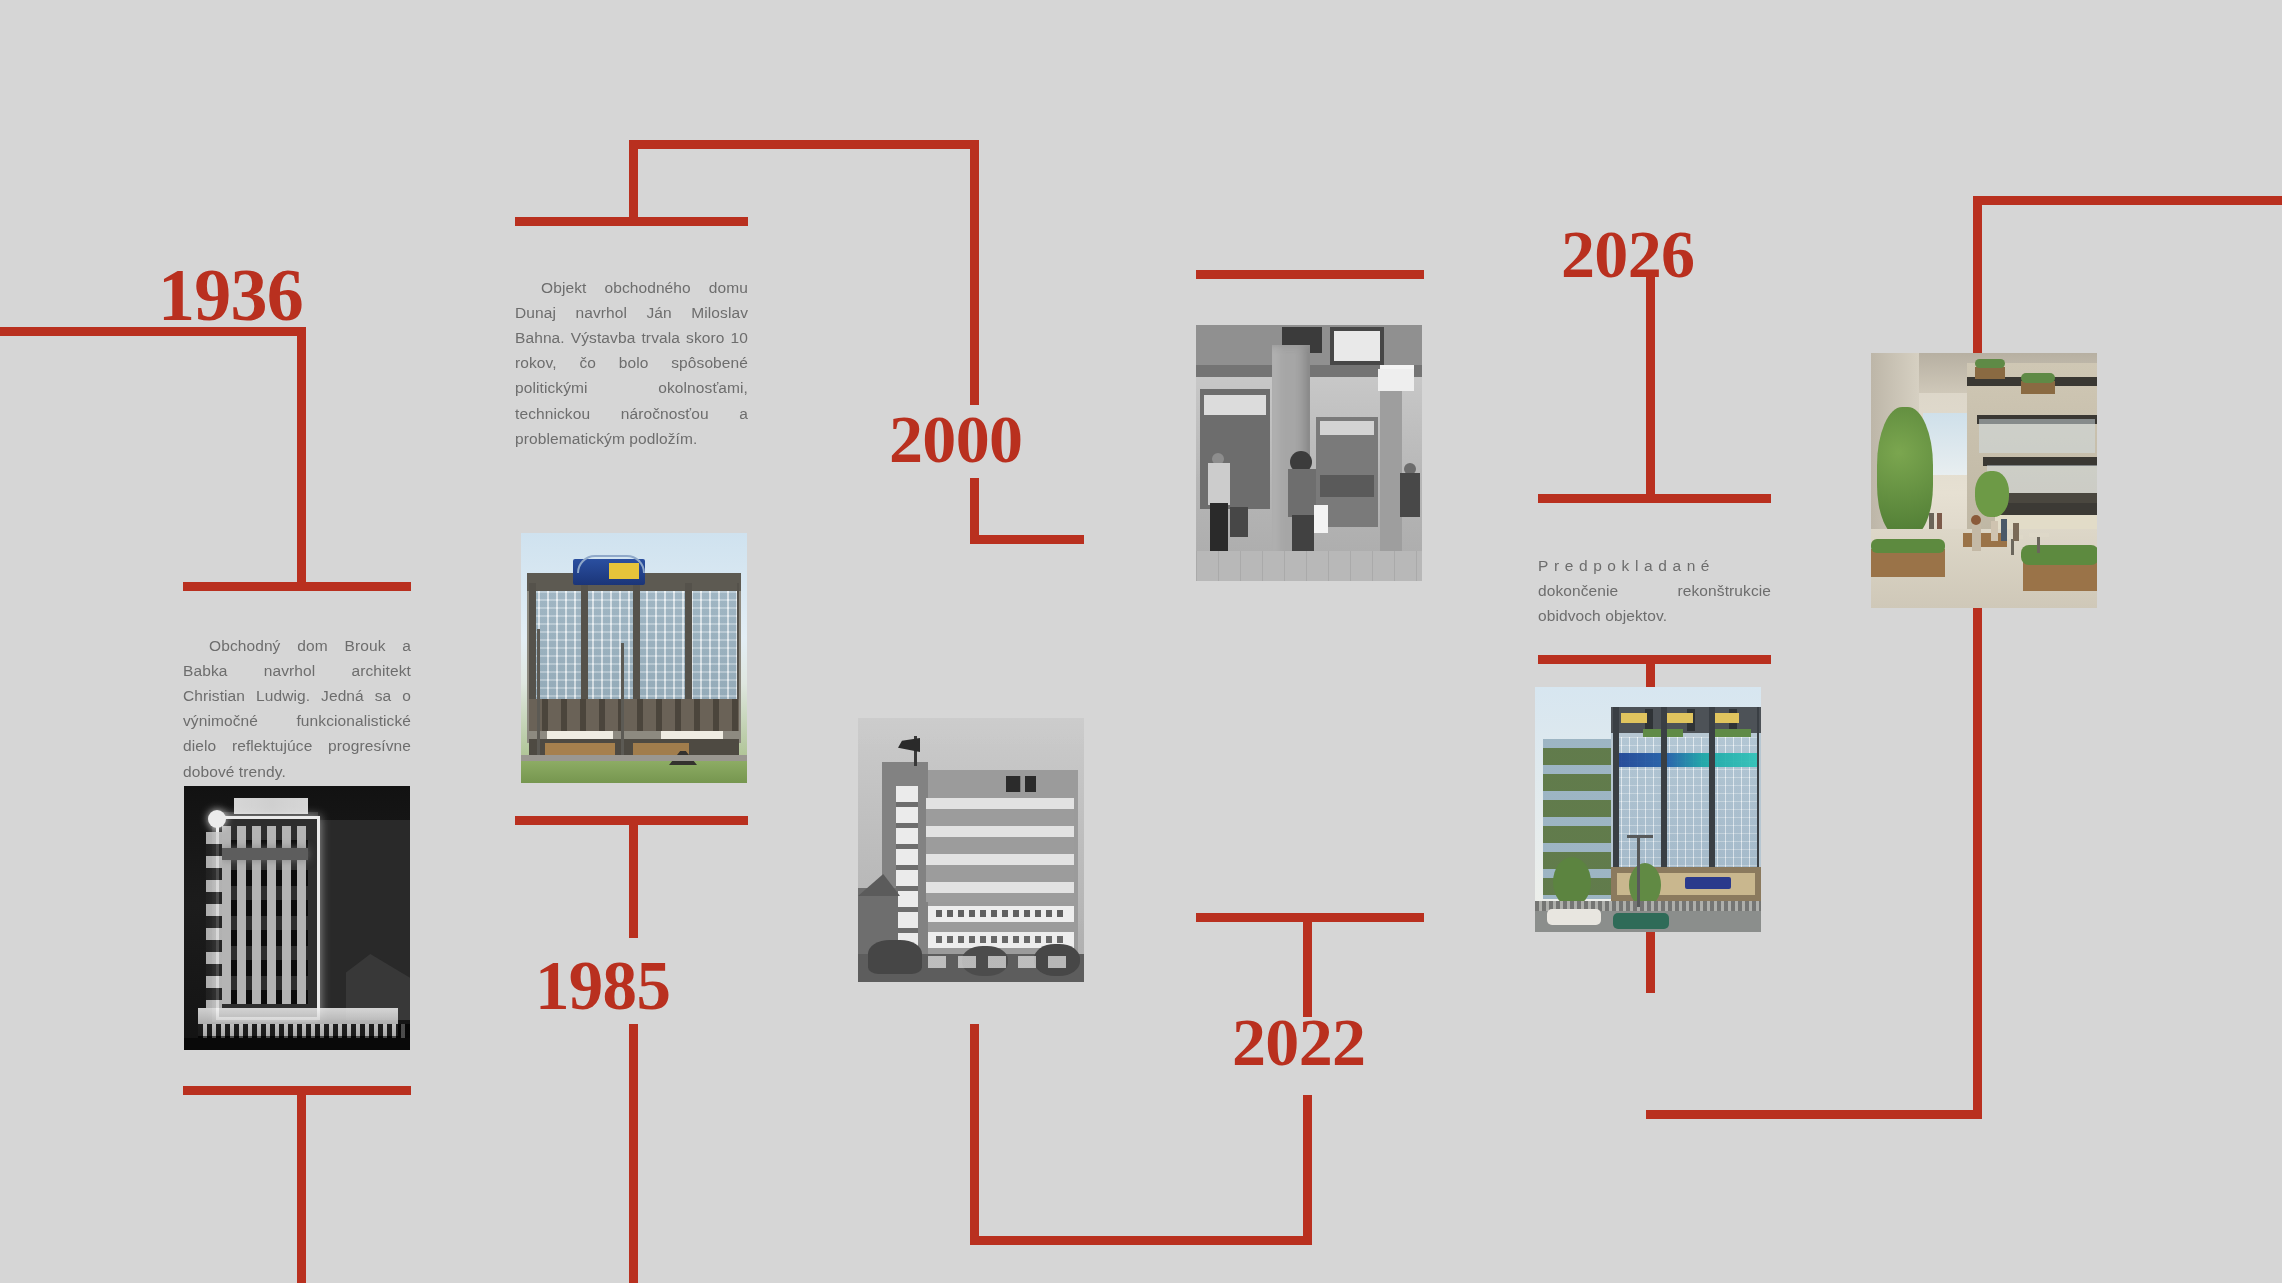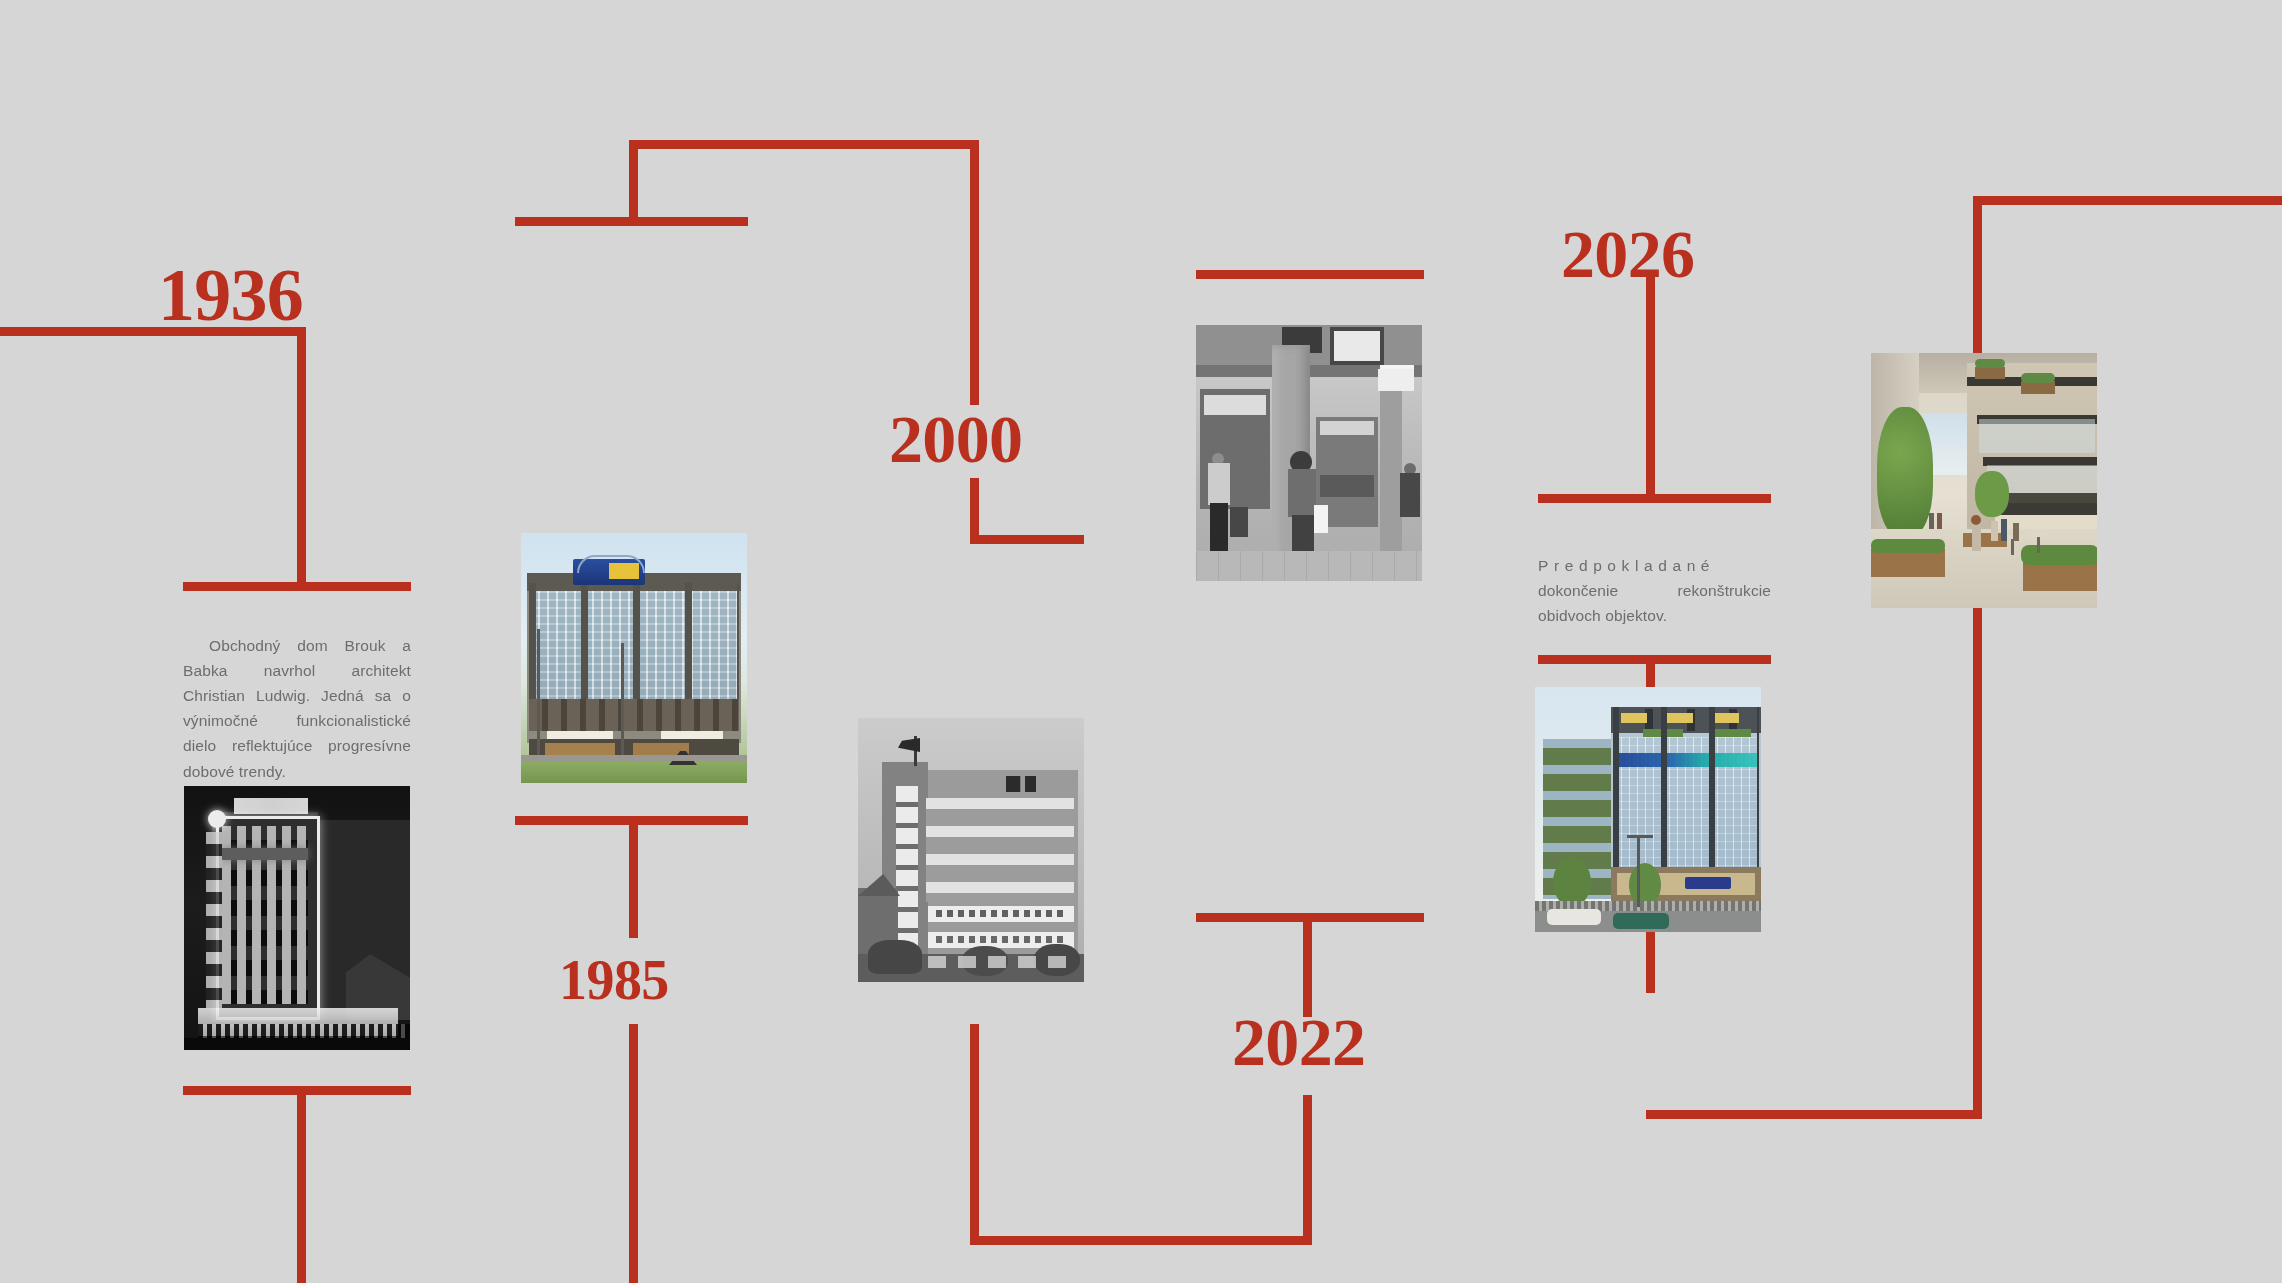--- a/index.html
+++ b/index.html
@@ -75,30 +75,31 @@
   <div class="ln" style="left:1646px;top:272px;width:9px;height:222px;"></div>
   <div class="ln" style="left:1538px;top:494px;width:233px;height:9px;"></div>
   <div class="ln" style="left:1538px;top:655px;width:233px;height:9px;"></div>
   <div class="ln" style="left:1646px;top:655px;width:9px;height:338px;"></div>
   <div class="ln" style="left:1646px;top:1110px;width:336px;height:9px;"></div>
   <div class="ln" style="left:1973px;top:196px;width:9px;height:923px;"></div>
   <div class="ln" style="left:1973px;top:196px;width:309px;height:9px;"></div>
 
   <div class="year" style="left:158px;top:258px;font-size:74px;">1936</div>
 
-  <div class="year" style="left:559px;top:952px;font-size:56px;">1985</div>
+  <div class="year" style="left:535px;top:952px;font-size:69px;">1985</div>
 
   <div class="year" style="left:889px;top:405px;font-size:68px;">2000</div>
 
   <div class="year" style="left:1232px;top:1008px;font-size:68px;">2022</div>
 
   <div class="year" style="left:1561px;top:220px;font-size:68px;">2026</div>
 
   <div class="para" style="left:183px;top:633px;width:228px;">Obchodný dom Brouk a Babka navrhol architekt Christian Ludwig. Jedná sa o výnimočné funkcionalistické dielo reflektujúce progresívne dobové trendy.</div>
 
+  <div class="para" style="left:515px;top:275px;width:233px;">Objekt obchodného domu Dunaj navrhol Ján Miloslav Bahna. Výstavba trvala skoro 10 rokov, čo bolo spôsobené politickými okolnosťami, technickou náročnosťou a problematickým podložím.</div>
 
 
 
   <div style="position:absolute;left:1538px;top:553px;width:233px;">
     <div class="para noindent" style="position:static;width:100%;text-align:left;letter-spacing:5.6px;">Predpokladané</div>
     <div class="para noindent" style="position:static;width:100%;">dokončenie rekonštrukcie obidvoch objektov.</div>
   </div>
 
   <div class="photo bw" style="left:184px;top:786px;width:226px;height:264px;">
     <div class="inner" style="background:linear-gradient(180deg,#16171a 0%,#1f2125 45%,#17181b 100%);">

